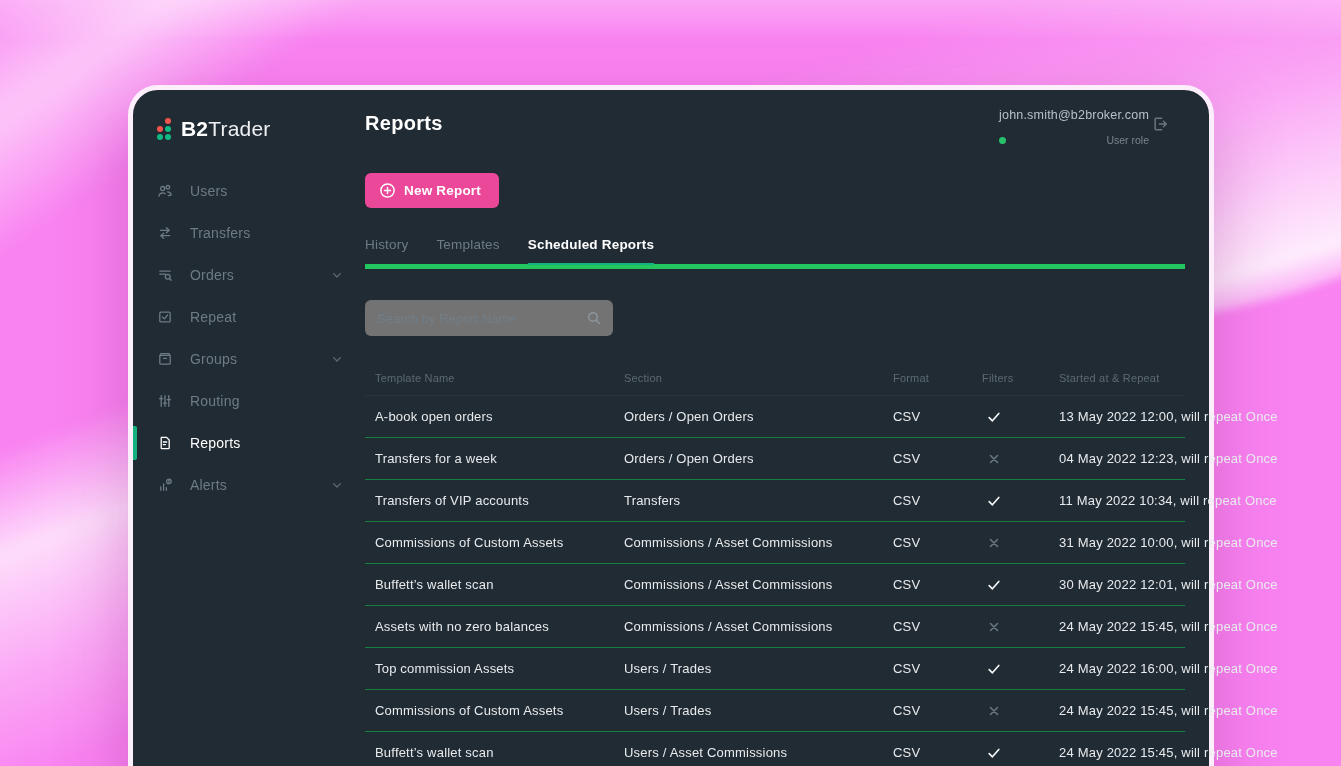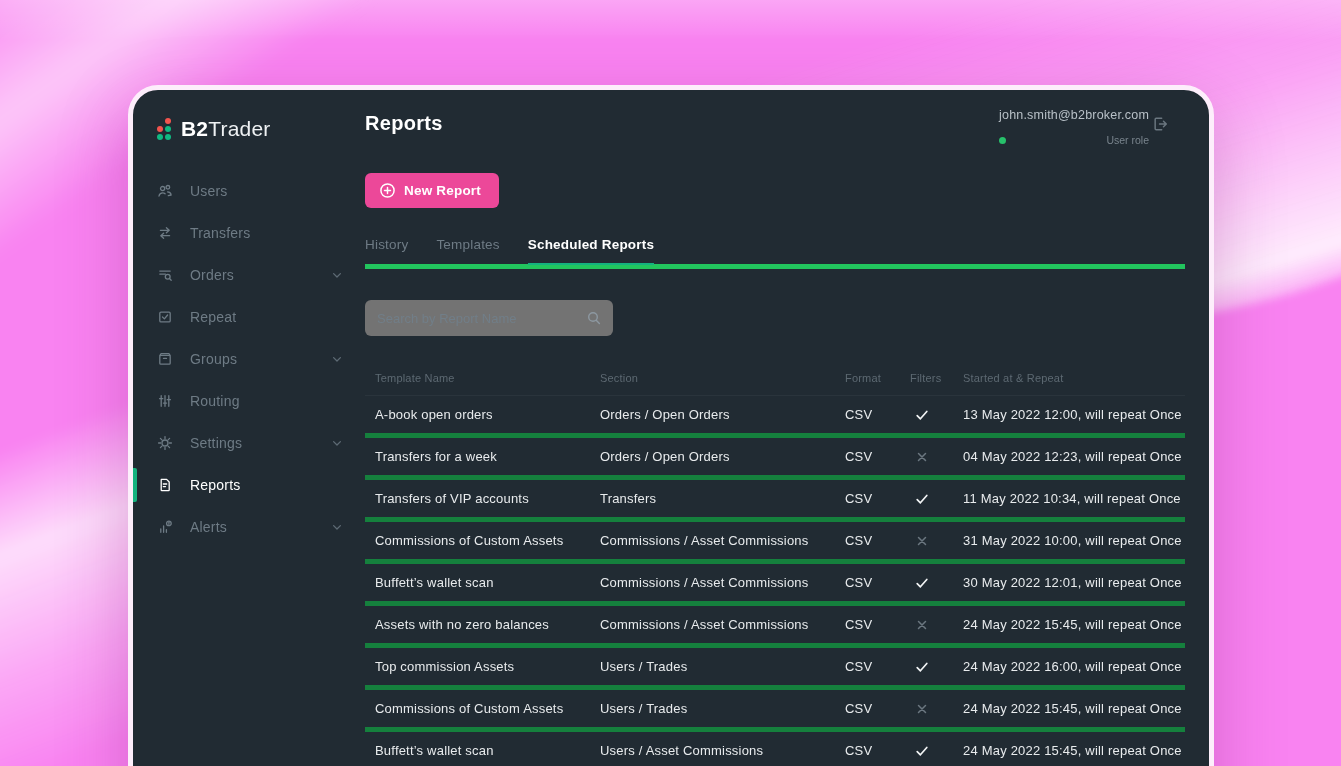--- a/index.html
+++ b/index.html
@@ -89,24 +89,24 @@
 
   .search-box { margin-top:31px; width:248px; height:36px; position:relative; }
   .search-box input { width:100%; height:100%; background:#737373; border:none;
     border-radius:6px; padding:0 36px 0 12px; font-size:13px; color:#dfe4e8;
     font-family:"Liberation Sans", sans-serif; outline:none; }
   .search-box input::placeholder { color:#717e88; }
   .search-box .sicon { position:absolute; right:11px; top:10px; width:16px; height:16px; color:#8d98a1; }
 
   .table { margin-top:24px; }
   .trow { display:grid; grid-template-columns:225px 245px 65px 53px 1fr;
-    align-items:center; padding-left:10px; }
+    align-items:center; padding-left:10px;gap:24px; }
   .thead { height:36px; border-bottom:1px solid #2a343c; }
   .thead .th { font-size:11px; color:#5d6972; letter-spacing:.2px; }
-  .tbody-row { height:42px; border-bottom:5px solid #15803d; cursor:pointer; }
+  .tbody-row { height:42px; border-bottom:1px solid #15803d; cursor:pointer; }
   .td { font-size:13px; color:#e8ebed; letter-spacing:.2px; white-space:nowrap; }
   .ficon { width:16px; height:16px; margin-left:4px; }
   .ficon.check { color:#f2f4f5; }
   .ficon.cross { color:#6b7780; }
 </style>
 </head>
 <body>
 
 <div class="wave wave-topline"></div>
 <div class="wave wave-topleft"></div>
@@ -187,34 +187,20 @@
           </span>
         </div>
         <div class="nav-item">
           <span class="nicon">
             <svg viewBox="0 0 16 16" width="16" height="16" fill="none" stroke="currentColor" stroke-width="1.3" stroke-linecap="round" stroke-linejoin="round">
               <path d="M4.2 2.7v10.6M8 2.7v10.6M11.8 2.7v10.6"></path>
               <path d="M2.6 5.7h3.2M6.4 10.1h3.2M10.2 6.7h3.2"></path>
             </svg>
           </span>
           <span class="nlabel">Routing</span>
-        </div>
-        <div class="nav-item">
-          <span class="nicon">
-            <svg viewBox="0 0 16 16" width="16" height="16" fill="none" stroke="currentColor" stroke-width="1.3" stroke-linecap="round" stroke-linejoin="round">
-              <circle cx="8" cy="8" r="3"></circle>
-              <path d="M8 1.6v2M8 12.4v2M1.6 8h2M12.4 8h2M3.4 3.4l1.5 1.5M11.1 11.1l1.5 1.5M12.6 3.4l-1.5 1.5M4.9 11.1l-1.5 1.5"></path>
-            </svg>
-          </span>
-          <span class="nlabel">Settings</span>
-          <span class="chev">
-            <svg viewBox="0 0 16 16" width="16" height="16" fill="none" stroke="currentColor" stroke-width="1.3" stroke-linecap="round" stroke-linejoin="round">
-              <path d="M4.6 6.6 8 10l3.4-3.4"></path>
-            </svg>
-          </span>
         </div>
         <div class="nav-item active">
           <span class="nicon">
             <svg viewBox="0 0 16 16" width="16" height="16" fill="none" stroke="currentColor" stroke-width="1.3" stroke-linecap="round" stroke-linejoin="round">
               <path d="M4.2 2.4h5.4l2.6 2.6v8c0 .4-.3.7-.7.7H4.9a.7.7 0 0 1-.7-.7V3.1c0-.4.3-.7.7-.7z"></path>
               <path d="M6.3 7h3.4M6.3 9.6h2.2"></path>
             </svg>
           </span>
           <span class="nlabel">Reports</span>
         </div>

